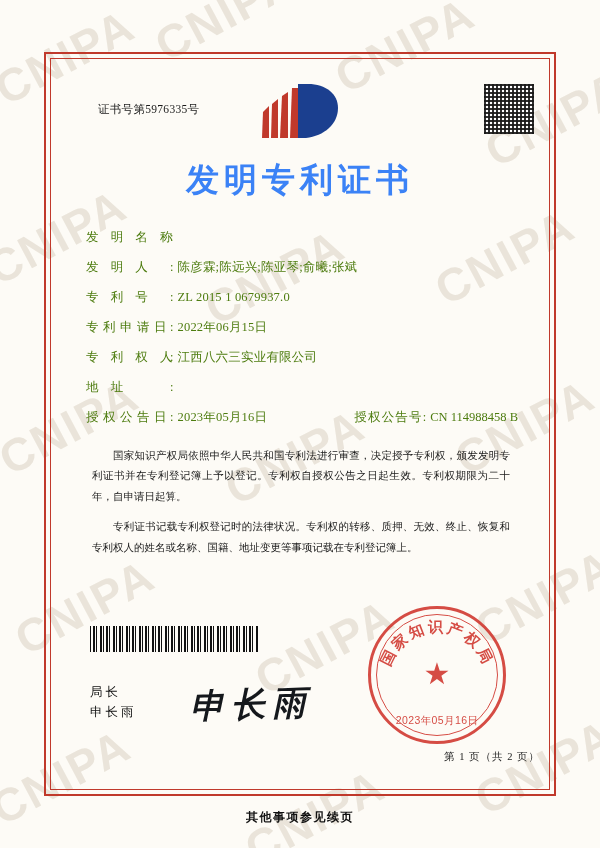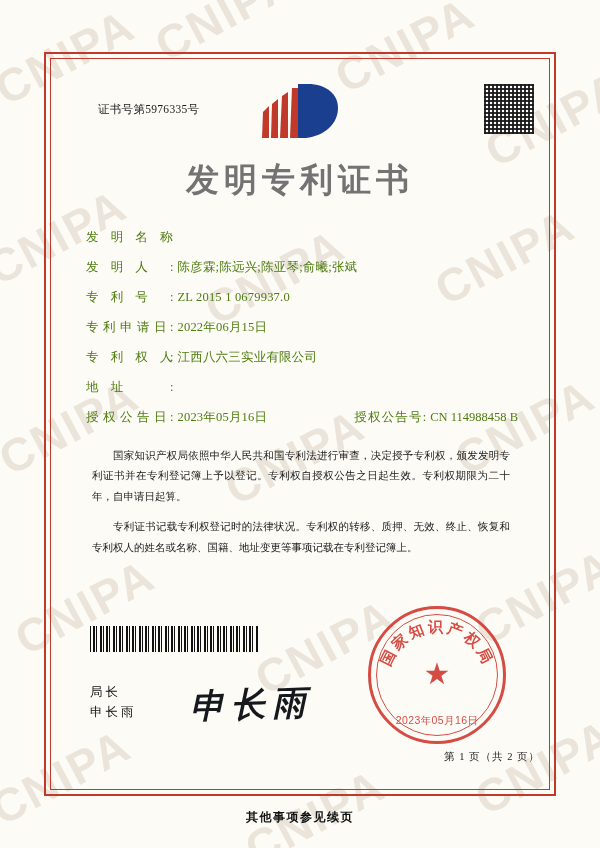--- a/index.html
+++ b/index.html
@@ -100,21 +100,21 @@
       repeating-linear-gradient(0deg,#1a1a1a 0 2px,#fff 2px 4px);
     background-blend-mode: multiply;
     opacity: .9;
   }
 
   .title {
     text-align: center;
     font-size: 33px;
     font-weight: bold;
     letter-spacing: 5px;
-    color: #737373;
+    color: #3b82f6;
     margin-top: 2px;
     font-family: "Liberation Serif", serif;
   }
 
   
   .fields {
     margin-top: 26px;
     padding: 0 22px 0 26px;
   }
   .frow {

